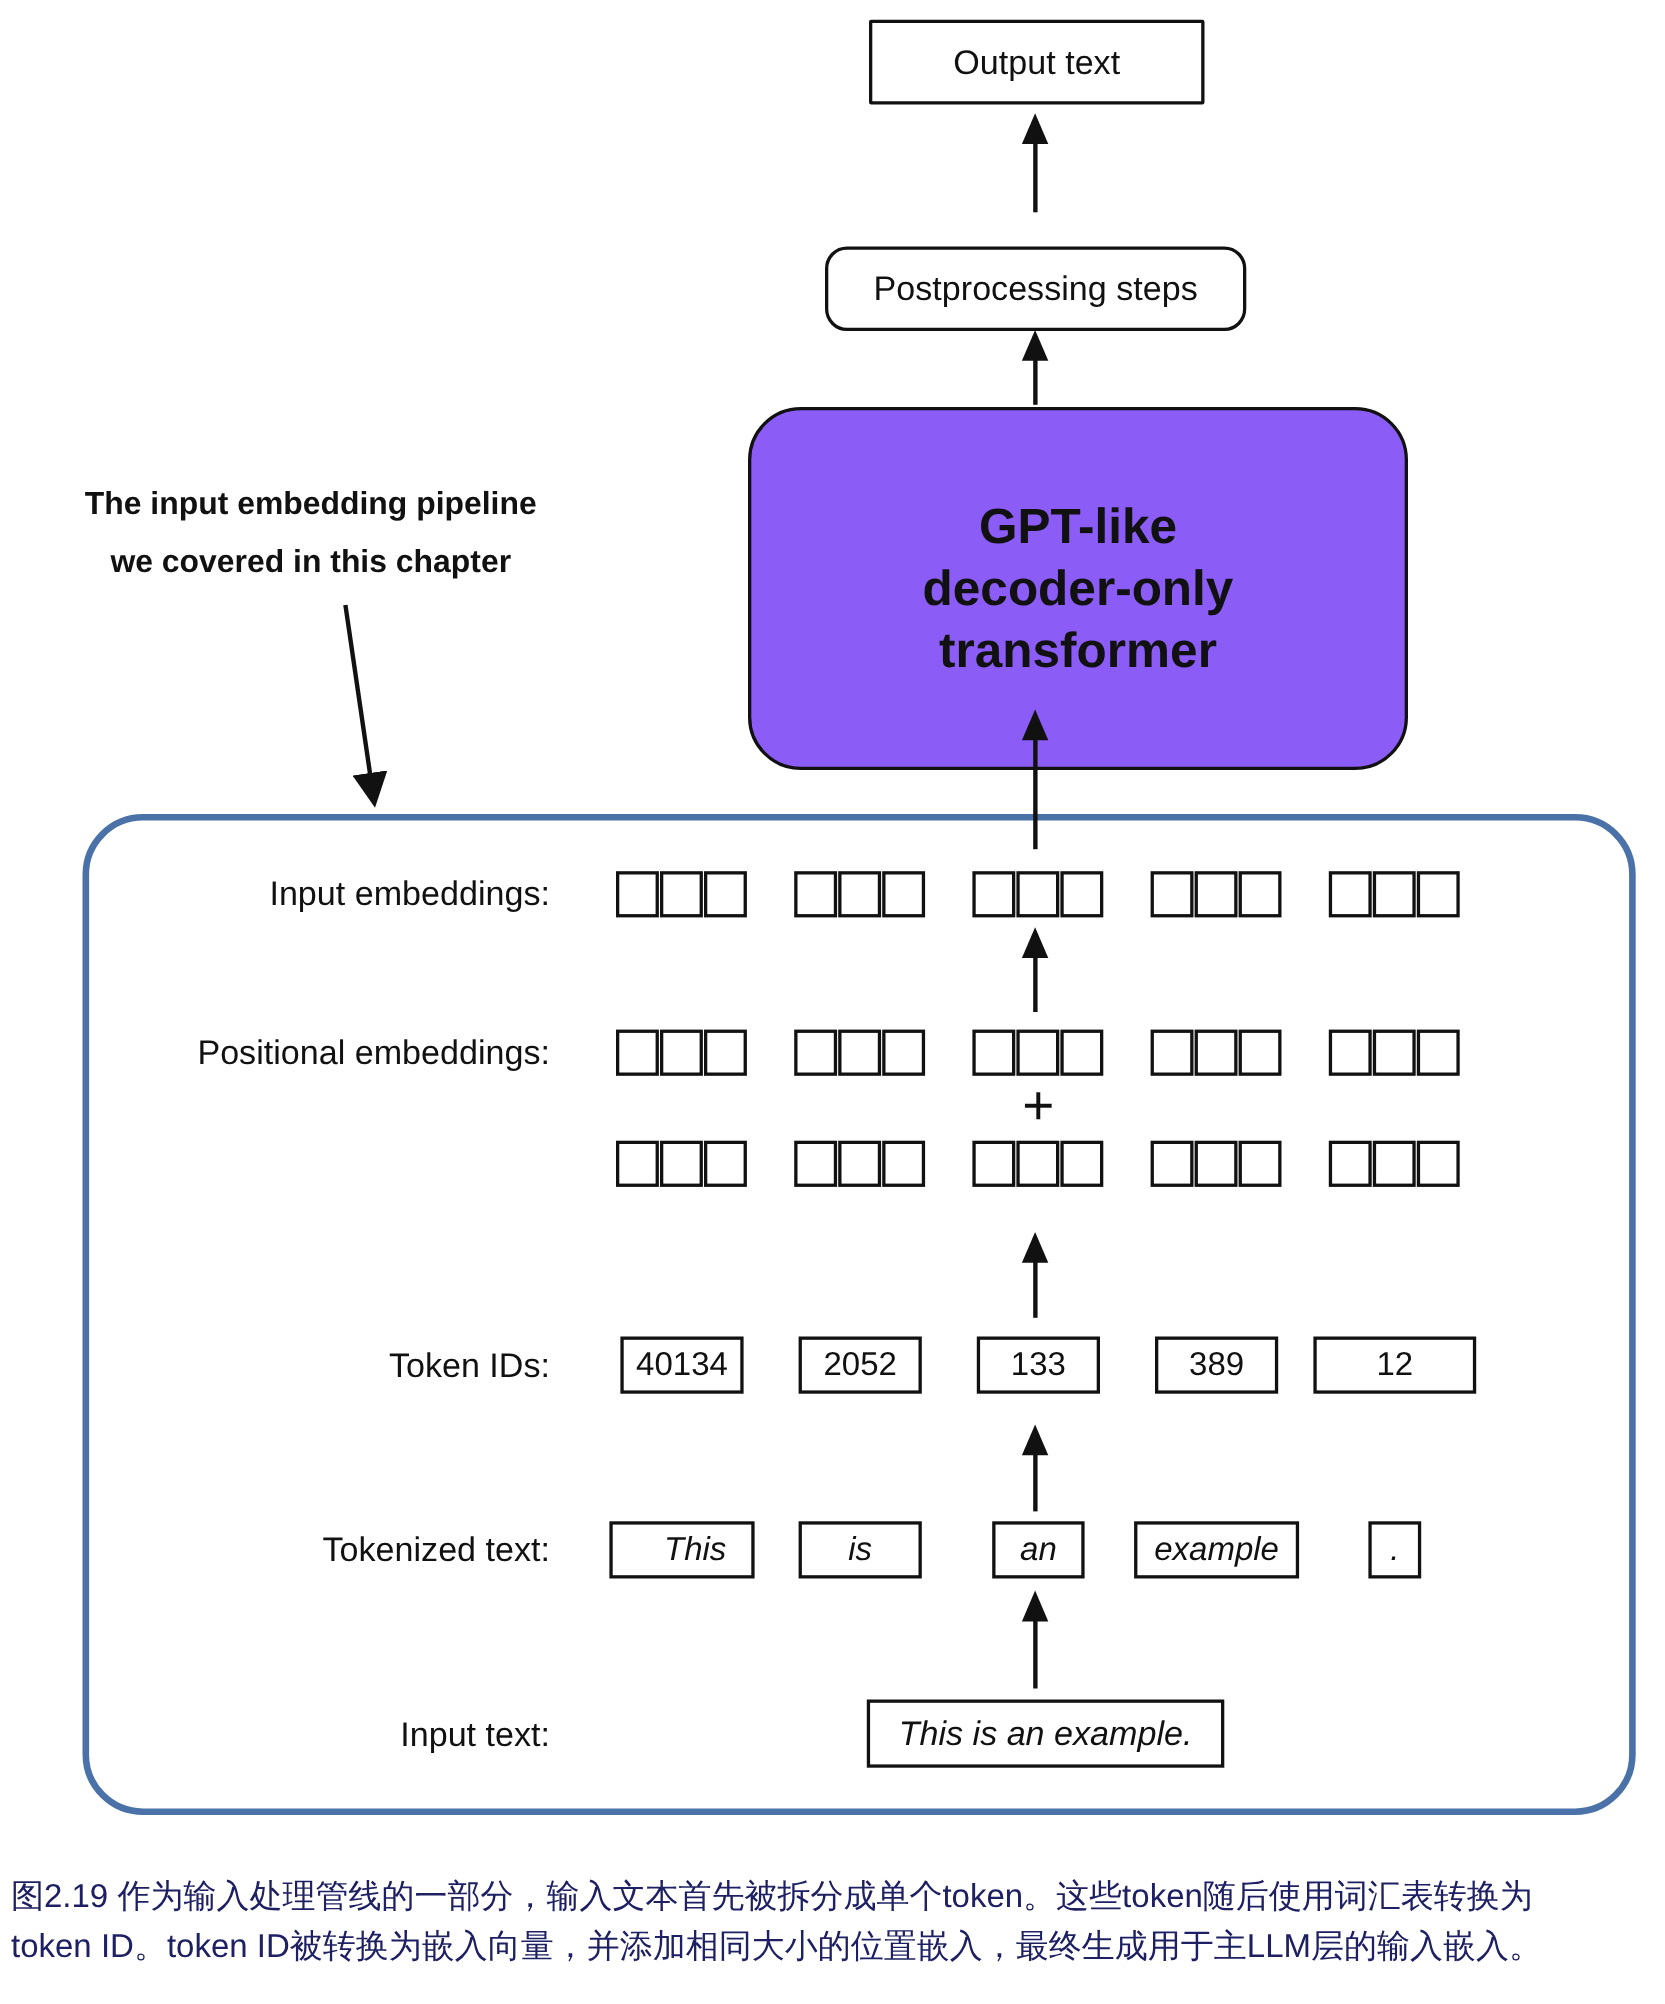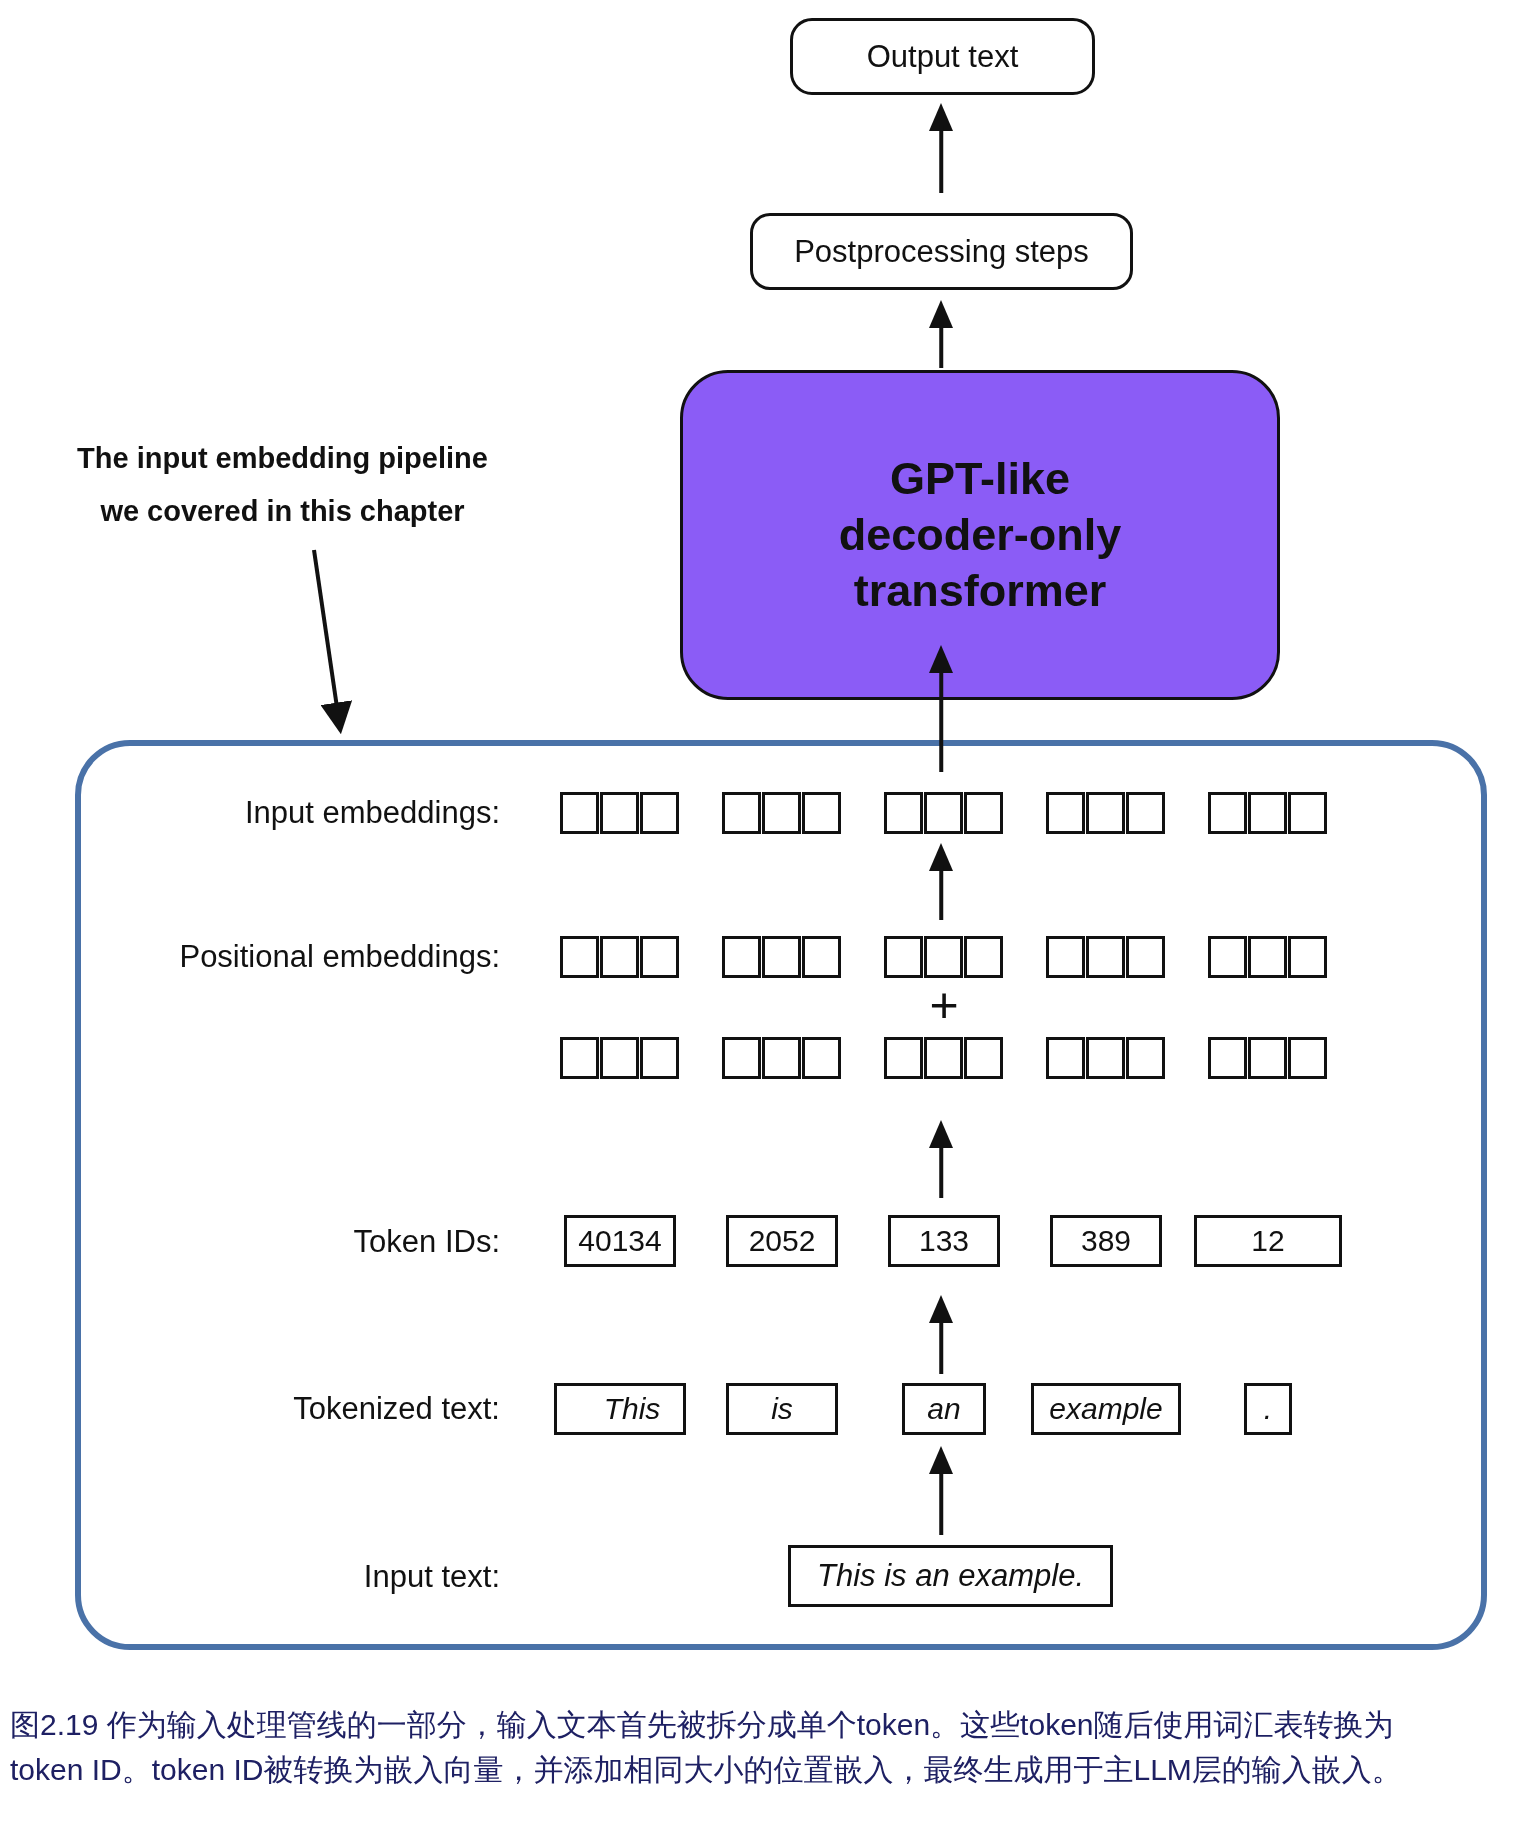--- a/index.html
+++ b/index.html
@@ -7,22 +7,22 @@
     position:relative; width:1514px; height:1822px; background:#ffffff;
     font-family:"Liberation Sans", sans-serif; color:#111; overflow:hidden;
   }
 
   
   .node {
     position:absolute; box-sizing:border-box; background:#fff;
     border:3.5px solid #111; display:flex; align-items:center; justify-content:center;
     font-size:31px; color:#111; white-space:nowrap;
   }
-  .output-box   { left:790px; top:18px;  width:305px; height:77px; border-radius:22px; }
-  .postproc-box { left:750px; top:213px; width:383px; height:77px; border-radius:20px; }
+  .output-box   { left:790px; top:18px;  width:305px; height:77px; border-radius:2px; }
+  .postproc-box { left:750px; top:224px; width:383px; height:77px; border-radius:20px; }
 
   .gpt-box {
     position:absolute; box-sizing:border-box; left:640px; top:370px; width:600px; height:330px;
     border:3.5px solid #111; border-radius:48px; background:#c5cfe2;
     display:flex; flex-direction:column; align-items:center; justify-content:center;
     font-weight:bold; font-size:45px; line-height:56px; text-align:center;
   }
 
   
   .pipeline {

